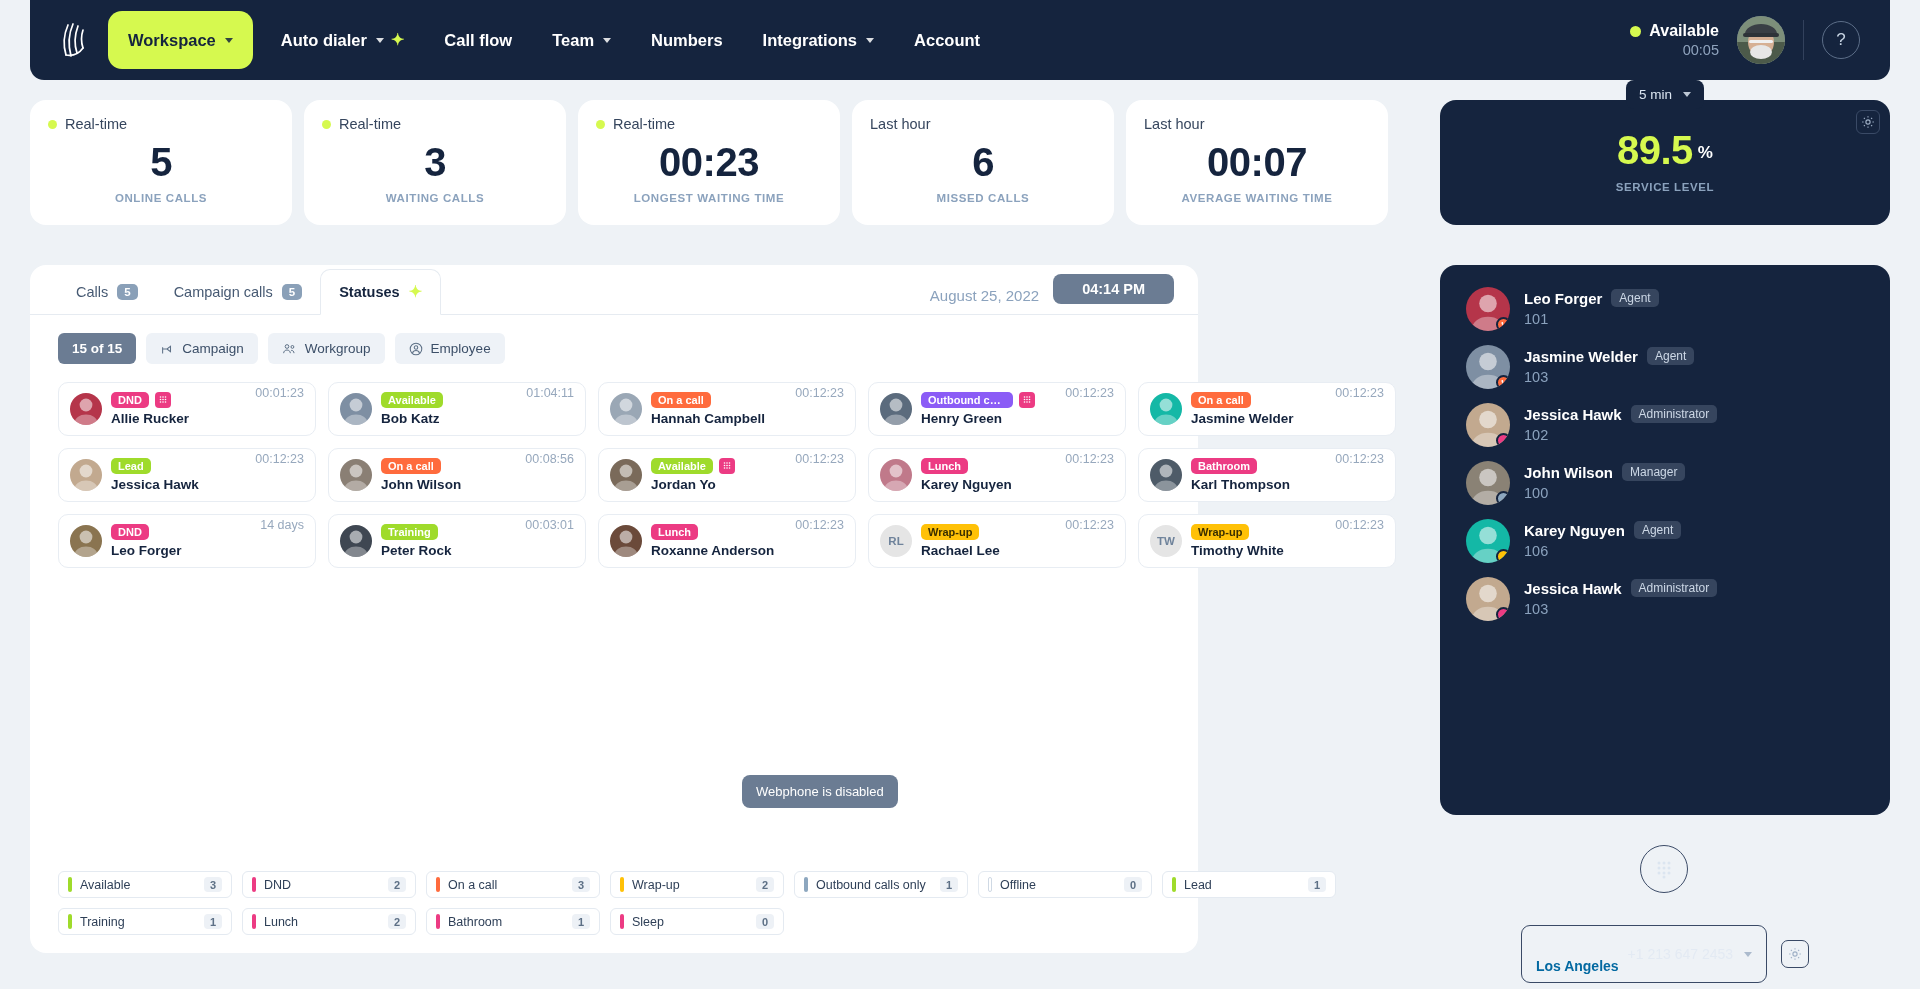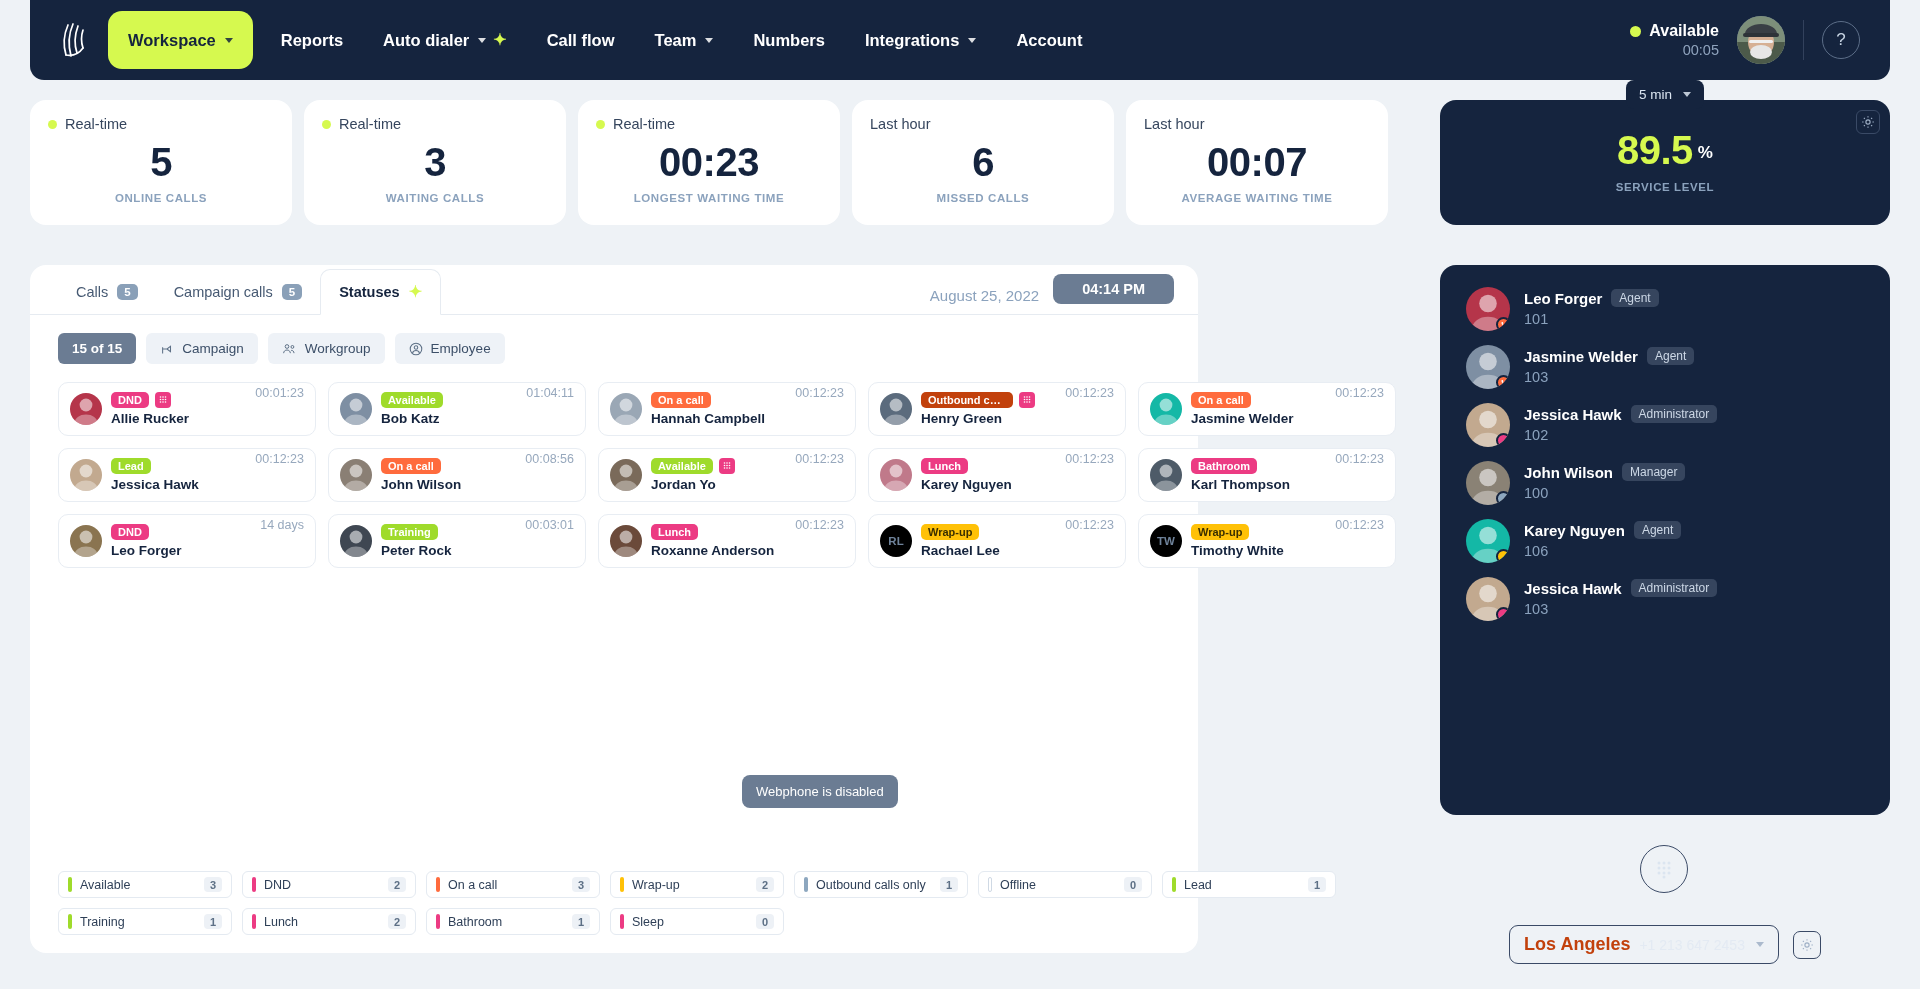--- a/index.html
+++ b/index.html
@@ -83,21 +83,21 @@
 
   .filters { display:flex; gap:10px; padding: 18px 0 0 28px; }
   .fchip { display:flex; align-items:center; gap:8px; background:#eef2f7; color:#3c4f68; font-size:13.5px;
            border-radius:6px; padding:8px 14px; cursor:pointer; }
   .fchip.sel { background:#6b7c93; color:#fff; font-weight:700;}
 
   .grid { display:grid; grid-template-columns: repeat(5, 258px); gap: 12px; padding: 18px 0 0 28px; }
   .acard { height: 54px; background:#fff; border:1px solid #e8edf3; border-radius:10px;
            display:flex; align-items:center; padding: 0 11px; gap: 9px; position:relative;}
   .av { width:32px; height:32px; border-radius:50%; overflow:hidden; flex:0 0 32px; position:relative; }
-  .av.initials { background:#000000; color:#6f839b; font-size:11.5px; font-weight:700; display:flex; align-items:center; justify-content:center; }
+  .av.initials { background:#e5e5e5; color:#6f839b; font-size:11.5px; font-weight:700; display:flex; align-items:center; justify-content:center; }
   .acol { display:flex; flex-direction:column; gap:3px; flex:1; min-width:0;}
   .arow1 { display:flex; align-items:center; gap:6px; }
   .badge { font-size:11px; font-weight:700; color:#fff; border-radius:5px; padding:2px 7px; white-space:nowrap; max-width:92px; overflow:hidden; text-overflow:ellipsis;}
   .aname { font-size:13.5px; font-weight:700; color:#15243e; white-space:nowrap; overflow:hidden; text-overflow:ellipsis;}
   .atime { font-size:12.5px; color:#97a8bd; margin-left:auto; align-self:flex-start; margin-top:3px;}
 
   .tooltip { position:absolute; background:#6b7c93; color:#fff; font-size:13px; border-radius:8px; padding:9px 14px; z-index:20;}
 
   
   .legend { position:absolute; left:28px; bottom:18px; display:flex; flex-wrap:wrap; gap:10px; width: 1332px;}
@@ -114,21 +114,21 @@
   .rcol { display:flex; flex-direction:column; gap:4px; padding-top:2px;}
   .rrow { display:flex; align-items:center; gap:9px;}
   .rname { color:#fff; font-size:15px; font-weight:700;}
   .rrole { background:#36455e; color:#cdd8e6; font-size:12px; border-radius:5px; padding:2px 8px;}
   .rext { color:#8ba2bd; font-size:14.5px;}
 
   .dialpad-btn { position:absolute; left:1640px; top:845px; width:48px; height:48px; border-radius:50%;
                  border:1.5px solid #3c4c68; display:flex; align-items:center; justify-content:center; cursor:pointer; }
   .bottombar { position:absolute; left:1440px; top:925px; width:450px; display:flex; align-items:center; justify-content:center; gap:14px;}
   .numsel { display:flex; align-items:center; gap:9px; border:1px solid #3a4a66; border-radius:9px; padding:8px 14px; cursor:pointer;}
-  .numcity { color:#c2410c; font-size:18px; font-weight:700;}
+  .numcity { color:#0369a1; font-size:14px; font-weight:700;margin-top:24px;}
   .numnum { color:#e3eaf3; font-size:14px;}
   .bgear { width:28px; height:28px; border:1px solid #3a4a66; border-radius:7px; display:flex;align-items:center;justify-content:center; cursor:pointer;}
 
   svg { display:block; }
 </style>
 </head>
 <body>
 
 <div class="app">
 
@@ -141,23 +141,20 @@
           <path d="M20 4 C 17 12, 16 22, 19 31"></path>
           <path d="M25 8 C 23 14, 23 20, 25 26"></path>
           <path d="M8 33 C 14 34, 20 33, 25 26"></path>
         </g>
       </svg>
     </div>
     <div class="navitems">
       <div class="navitem pill">
         <span>Workspace</span>
         <i class="chev"></i>
-      </div>
-      <div class="navitem">
-        <span>Reports</span>
       </div>
       <div class="navitem">
         <span>Auto dialer</span>
         <i class="chev"></i>
         <span class="sparkle">✦</span>
       </div>
       <div class="navitem">
         <span>Call flow</span>
       </div>
       <div class="navitem">
@@ -382,21 +379,21 @@
         <div class="acard">
           <div class="av">
             <svg width="32" height="32" viewBox="0 0 40 40">
               <rect width="40" height="40" fill="#5b6b7d"></rect>
               <circle cx="20" cy="15" r="8" fill="rgba(255,255,255,.55)"></circle>
               <path d="M4 40c2-9 8-13 16-13s14 4 16 13z" fill="rgba(255,255,255,.35)"></path>
             </svg>
           </div>
           <div class="acol">
             <div class="arow1">
-              <span class="badge" style="background: #c2410c; color: rgb(255, 255, 255);">Outbound call…</span>
+              <span class="badge" style="background: #8b5cf6; color: rgb(255, 255, 255);">Outbound call…</span>
               <span style="display: inline-flex; width: 16px; height: 16px; border-radius: 4px; background: rgb(236, 59, 131); align-items: center; justify-content: center;">
                 <svg width="10" height="10" viewBox="0 0 20 20" fill="#fff">
                   <circle cx="5" cy="4" r="1.6"></circle>
                   <circle cx="10" cy="4" r="1.6"></circle>
                   <circle cx="15" cy="4" r="1.6"></circle>
                   <circle cx="5" cy="9" r="1.6"></circle>
                   <circle cx="10" cy="9" r="1.6"></circle>
                   <circle cx="15" cy="9" r="1.6"></circle>
                   <circle cx="5" cy="14" r="1.6"></circle>
                   <circle cx="10" cy="14" r="1.6"></circle>

